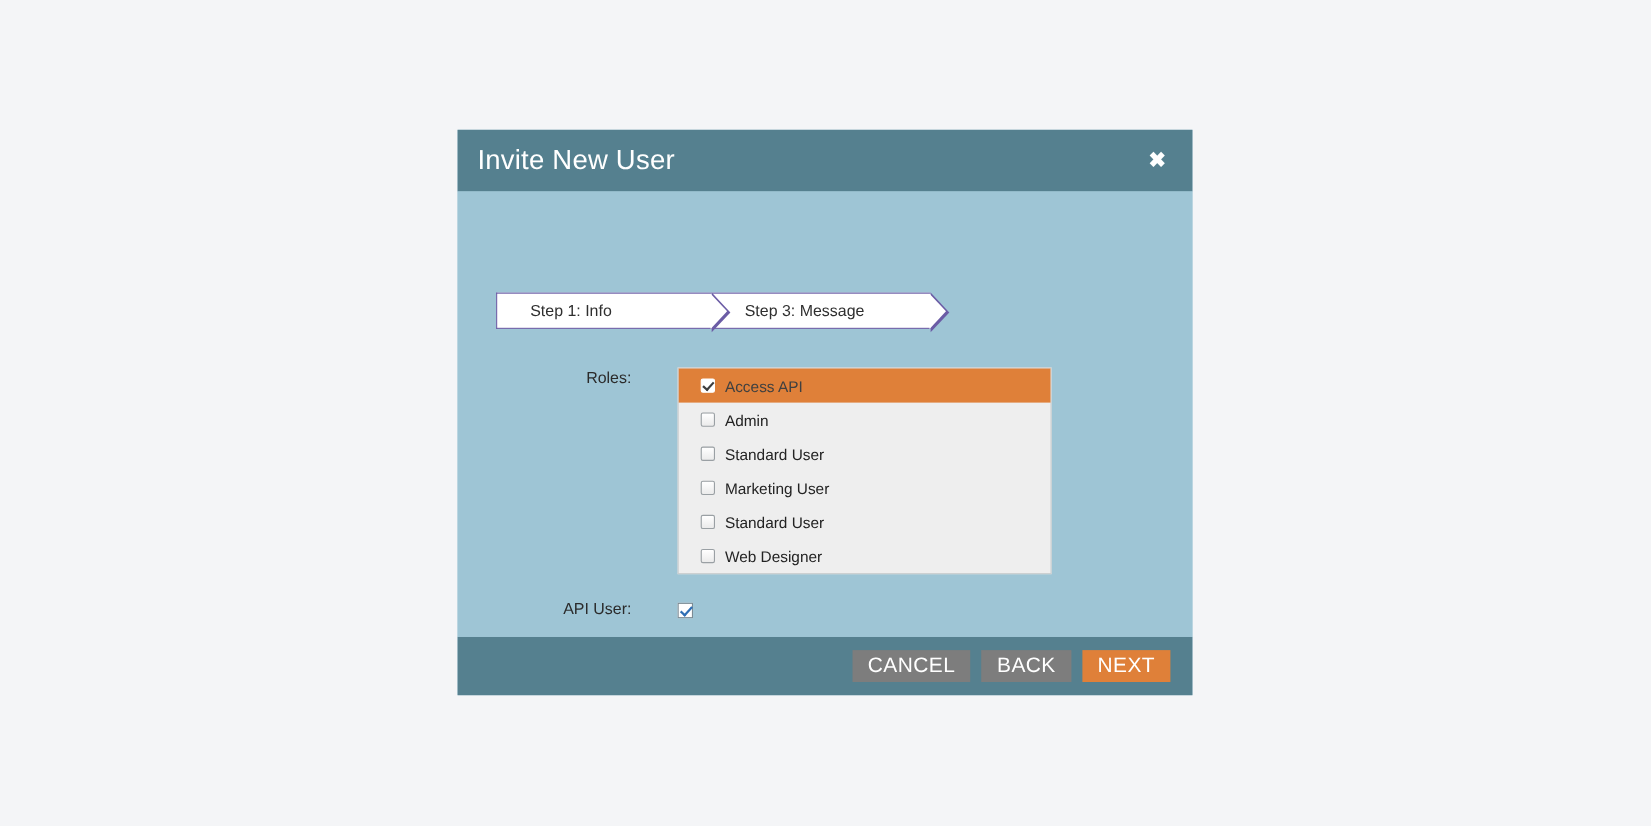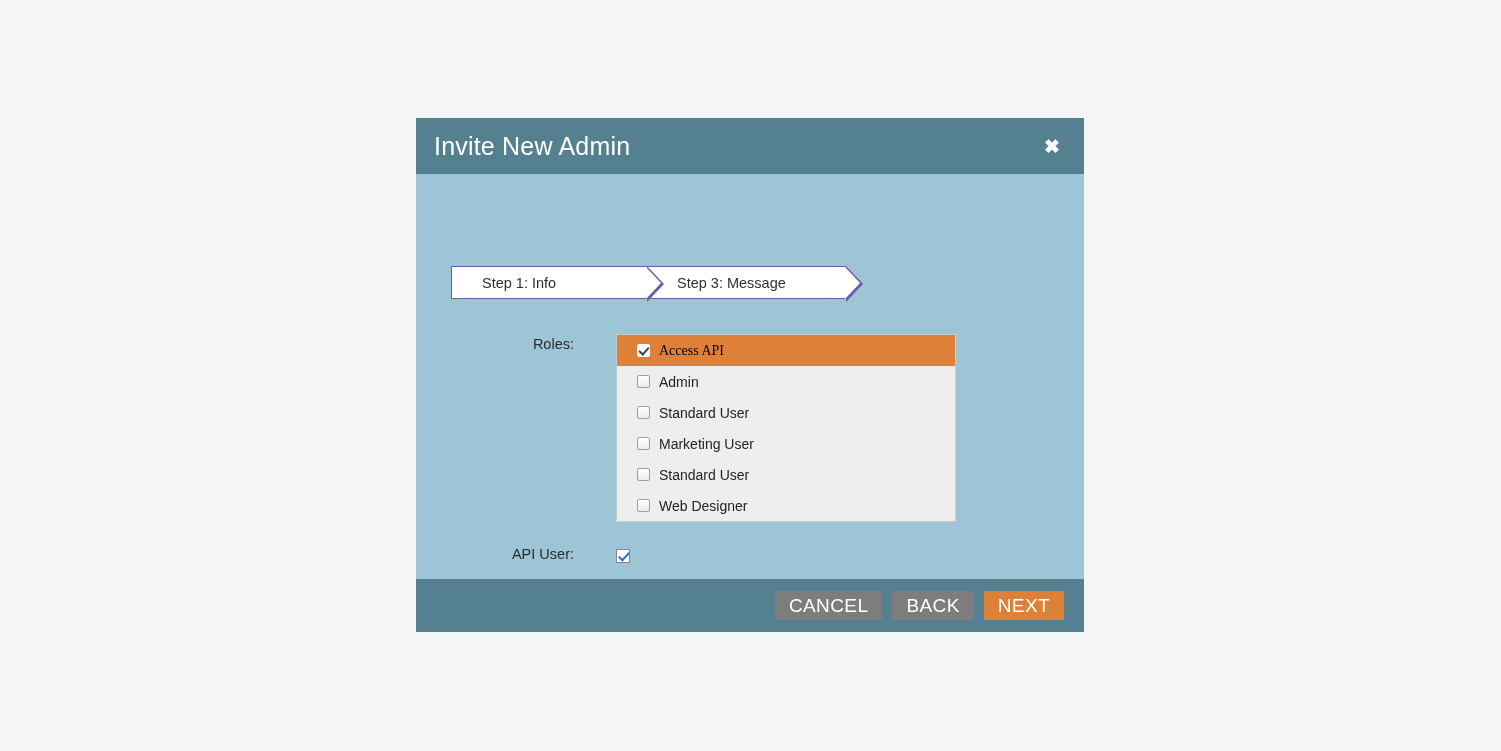--- a/index.html
+++ b/index.html
@@ -161,22 +161,21 @@
     height: 31px;
     display: flex;
     align-items: center;
     padding-left: 20px;
     font-size: 14px;
     color: #232323;
     cursor: pointer;
   }
   .role-item.selected {
     background: #df8039;
-    color: #000000;
-    font-family: Liberation Serif, serif;
+    color: #404040;
   }
   .role-cb {
     width: 13px;
     height: 13px;
     border: 1px solid #9aa0a4;
     background: linear-gradient(#ffffff, #ebebeb);
     border-radius: 2px;
     margin-right: 9px;
     flex: 0 0 13px;
     position: relative;
@@ -251,21 +250,21 @@
   }
   .btn-grey { background: #7d7d7d; }
   .btn-orange { background: #df8039; }
 </style>
 </head>
 <body>
 
 <div class="modal">
 
   <div class="modal-header">
-    <div class="modal-title">Invite New Admin</div>
+    <div class="modal-title">Invite New User</div>
     <button class="close-btn">✖</button>
   </div>
 
   <div class="modal-body">
 
     <div class="stepbar">
       <div class="step s1">
         <span class="step-label">Step 1: Info</span>
         <span class="arrow"></span>
         <span class="arrow-inner"></span>

